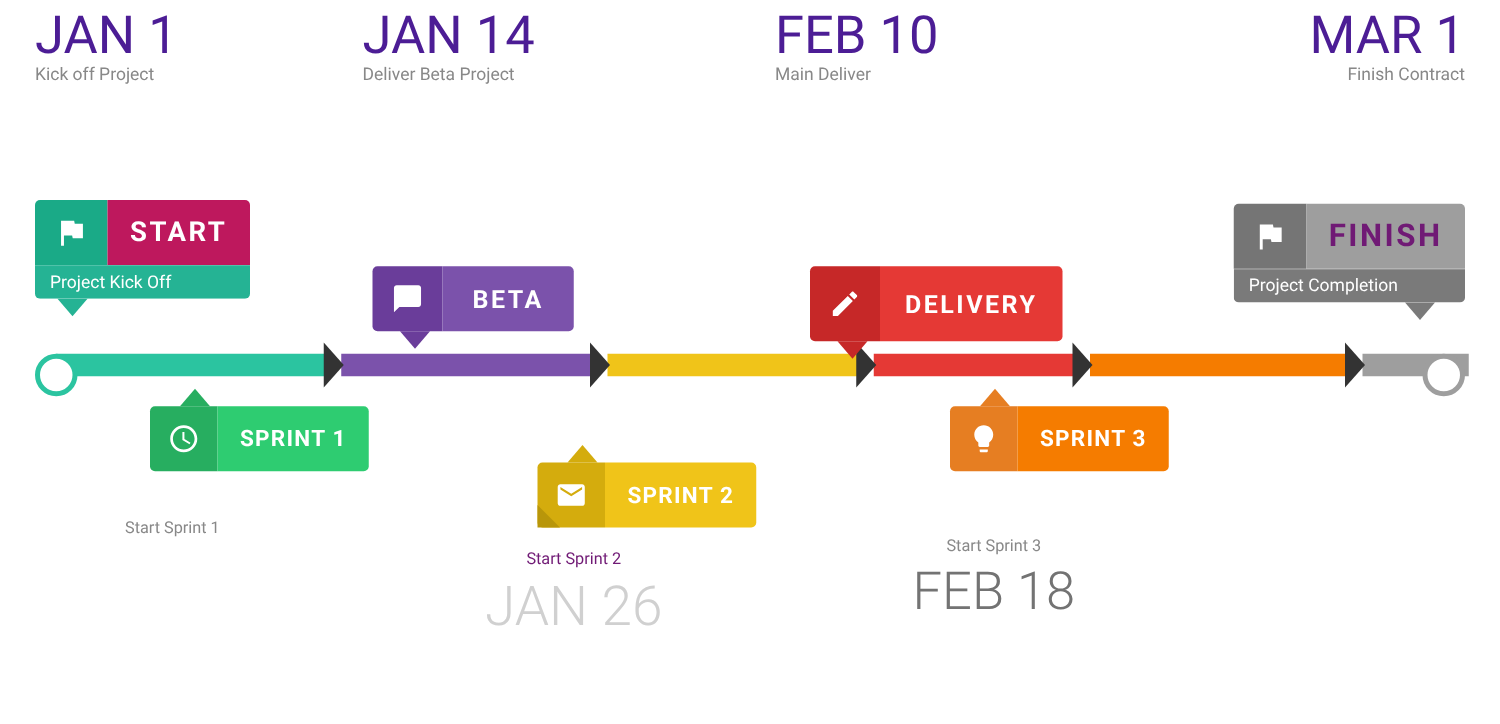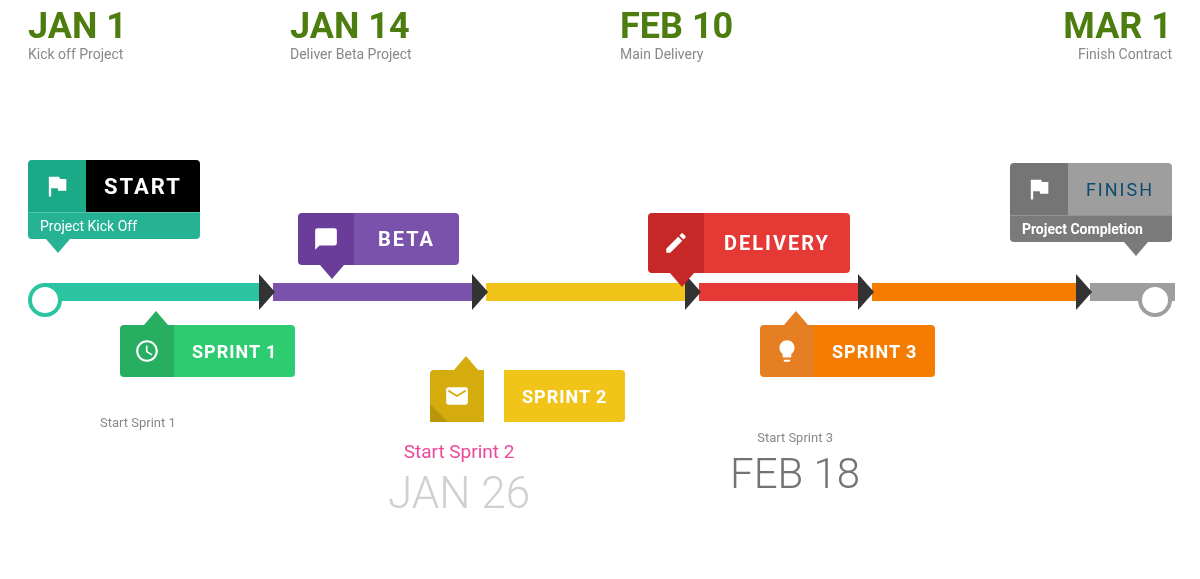--- a/index.html
+++ b/index.html
@@ -17,23 +17,23 @@
       width: 1200px;
       height: 579px;
     }
 
     
     .date-label {
       position: absolute;
       text-align: left;
     }
     .date-label .date-big {
-      font-size: 36px;
-      font-weight: 700;
-      color: #4d7c0f;
+      font-size: 42px;
+      font-weight: 400;
+      color: #4c1d95;
       line-height: 1;
     }
     .date-label .date-sub {
       font-size: 14px;
       color: #888;
       margin-top: 2px;
     }
 
     
     .circle-start {
@@ -182,21 +182,21 @@
     <div class="date-sub">Kick off Project</div>
   </div>
 
   <div class="date-label" style="top:8px; left:290px;">
     <div class="date-big">JAN 14</div>
     <div class="date-sub">Deliver Beta Project</div>
   </div>
 
   <div class="date-label" style="top:8px; left:620px;">
     <div class="date-big">FEB 10</div>
-    <div class="date-sub">Main Delivery</div>
+    <div class="date-sub">Main Deliver</div>
   </div>
 
   <div class="date-label" style="top:8px; right:28px; text-align:right;">
     <div class="date-big">MAR 1</div>
     <div class="date-sub">Finish Contract</div>
   </div>
 
   <div class="track-row">
 
     <div style="background:#2bc4a0; width:215px; height:18px; position:relative;">
@@ -230,43 +230,43 @@
   <div class="start-wrapper">
     <div class="start-main">
 
       <div style="background:#1aaa87; width:58px; display:flex; align-items:center; justify-content:center; border-radius:4px 0 0 0;">
 
         <svg width="28" height="28" viewBox="0 0 24 24" fill="white">
           <path d="M14.4 6L14 4H5v17h2v-7h5.6l.4 2h7V6z"></path>
         </svg>
       </div>
 
-      <div style="background:#000000; padding:0 18px; display:flex; align-items:center; border-radius:0 4px 0 0;">
+      <div style="background:#be185d; padding:0 18px; display:flex; align-items:center; border-radius:0 4px 0 0;">
         <span style="color:#fff; font-size:22px; font-weight:700; letter-spacing:2px;">START</span>
       </div>
     </div>
 
     <div style="background:#25b394; padding:5px 12px; border-radius:0 0 4px 4px; color:#fff; font-size:14px; border-top:1px solid rgba(255,255,255,0.2);">Project Kick Off</div>
 
     <div class="start-pointer"></div>
   </div>
 
   <div class="finish-wrapper">
     <div class="finish-main">
       <div style="background:#757575; width:58px; display:flex; align-items:center; justify-content:center; border-radius:4px 0 0 0;">
 
         <svg width="28" height="28" viewBox="0 0 24 24" fill="white">
           <path d="M14.4 6L14 4H5v17h2v-7h5.6l.4 2h7V6z"></path>
         </svg>
       </div>
       <div style="background:#9e9e9e; padding:0 18px; display:flex; align-items:center; border-radius:0 4px 0 0;">
-        <span style="color:#0c4a6e; font-size:18px; font-weight:400; letter-spacing:2px;">FINISH</span>
-      </div>
-    </div>
-    <div style="background:#7a7a7a; padding:5px 12px; border-radius:0 0 4px 4px; color:#fff; font-size:14px; border-top:1px solid rgba(255,255,255,0.2);font-weight:bold;">Project Completion</div>
+        <span style="color:#701a75; font-size:25px; font-weight:700; letter-spacing:2px;">FINISH</span>
+      </div>
+    </div>
+    <div style="background:#7a7a7a; padding:5px 12px; border-radius:0 0 4px 4px; color:#fff; font-size:14px; border-top:1px solid rgba(255,255,255,0.2);">Project Completion</div>
     <div class="finish-pointer"></div>
   </div>
 
   <div class="beta-wrapper">
     <div style="display:flex; align-items:stretch; height:52px; position:relative;">
       <div style="background:#6a3d9a; width:56px; display:flex; align-items:center; justify-content:center; border-radius:4px 0 0 4px;">
 
         <svg width="26" height="26" viewBox="0 0 24 24" fill="white">
           <path d="M20 2H4c-1.1 0-2 .9-2 2v18l4-4h14c1.1 0 2-.9 2-2V4c0-1.1-.9-2-2-2z"></path>
         </svg>
@@ -304,21 +304,21 @@
         </svg>
       </div>
       <div style="background:#2ecc71; padding:0 18px; display:flex; align-items:center; border-radius:0 4px 4px 0;">
         <span style="color:#fff; font-size:18px; font-weight:700; letter-spacing:1px;">SPRINT 1</span>
       </div>
     </div>
   </div>
 
   <div class="sprint-wrapper sprint2-wrapper">
     <div style="position:absolute;top:-14px;left:24px;width:0;height:0;border-left:12px solid transparent;border-right:12px solid transparent;border-bottom:14px solid #d4ac0d;"></div>
-    <div class="sprint-main" style="position:relative;gap:20px;">
+    <div class="sprint-main" style="position:relative;">
 
       <div style="position:absolute;bottom:0;left:0;width:0;height:0;border-right:18px solid transparent;border-bottom:18px solid #b8960a;z-index:10;"></div>
       <div style="background:#d4ac0d; width:54px; display:flex; align-items:center; justify-content:center; border-radius:4px 0 0 4px;">
 
         <svg width="26" height="26" viewBox="0 0 24 24" fill="white">
           <path d="M20 4H4c-1.1 0-2 .9-2 2v12c0 1.1.9 2 2 2h16c1.1 0 2-.9 2-2V6c0-1.1-.9-2-2-2zm0 4l-8 5-8-5V6l8 5 8-5v2z"></path>
         </svg>
       </div>
       <div style="background:#f0c419; padding:0 18px; display:flex; align-items:center; border-radius:0 4px 4px 0;">
         <span style="color:#fff; font-size:18px; font-weight:700; letter-spacing:1px;">SPRINT 2</span>
@@ -339,21 +339,21 @@
         <span style="color:#fff; font-size:18px; font-weight:700; letter-spacing:1px;">SPRINT 3</span>
       </div>
     </div>
   </div>
 
   <div style="position:absolute; top:415px; left:100px; text-align:center;">
     <div style="font-size:13px; color:#888; margin-bottom:4px;">Start Sprint 1</div>
   </div>
 
   <div style="position:absolute; top:440px; left:388px; text-align:center;">
-    <div style="font-size:19px; color:#ec4899; margin-bottom:4px;">Start Sprint 2</div>
+    <div style="font-size:13px; color:#701a75; margin-bottom:4px;">Start Sprint 2</div>
     <div style="font-size:44px; font-weight:300; color:#d0d0d0;">JAN 26</div>
   </div>
 
   <div style="position:absolute; top:430px; left:730px; text-align:center;">
     <div style="font-size:13px; color:#888; margin-bottom:4px;">Start Sprint 3</div>
     <div style="font-size:42px; font-weight:300; color:#737373;">FEB 18</div>
   </div>
 
 </div>
 

